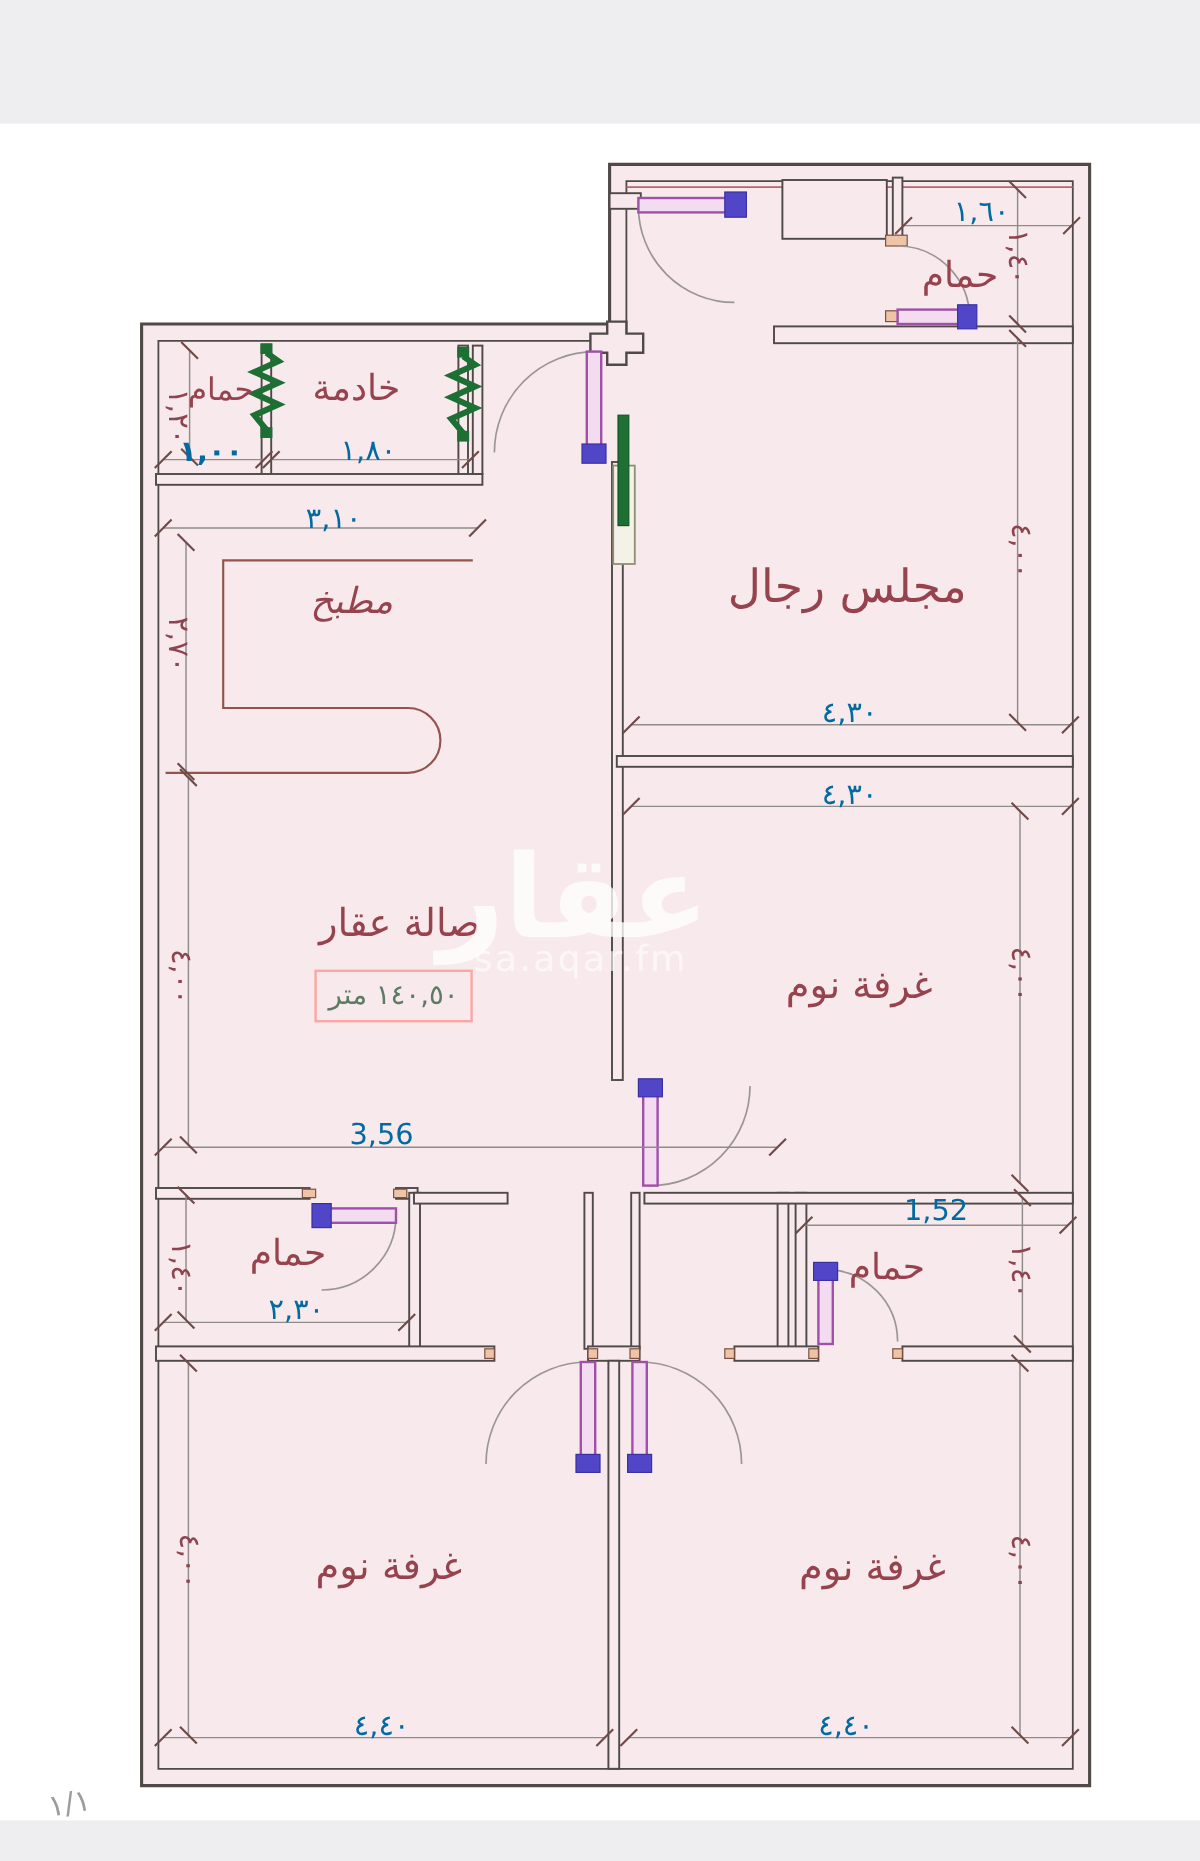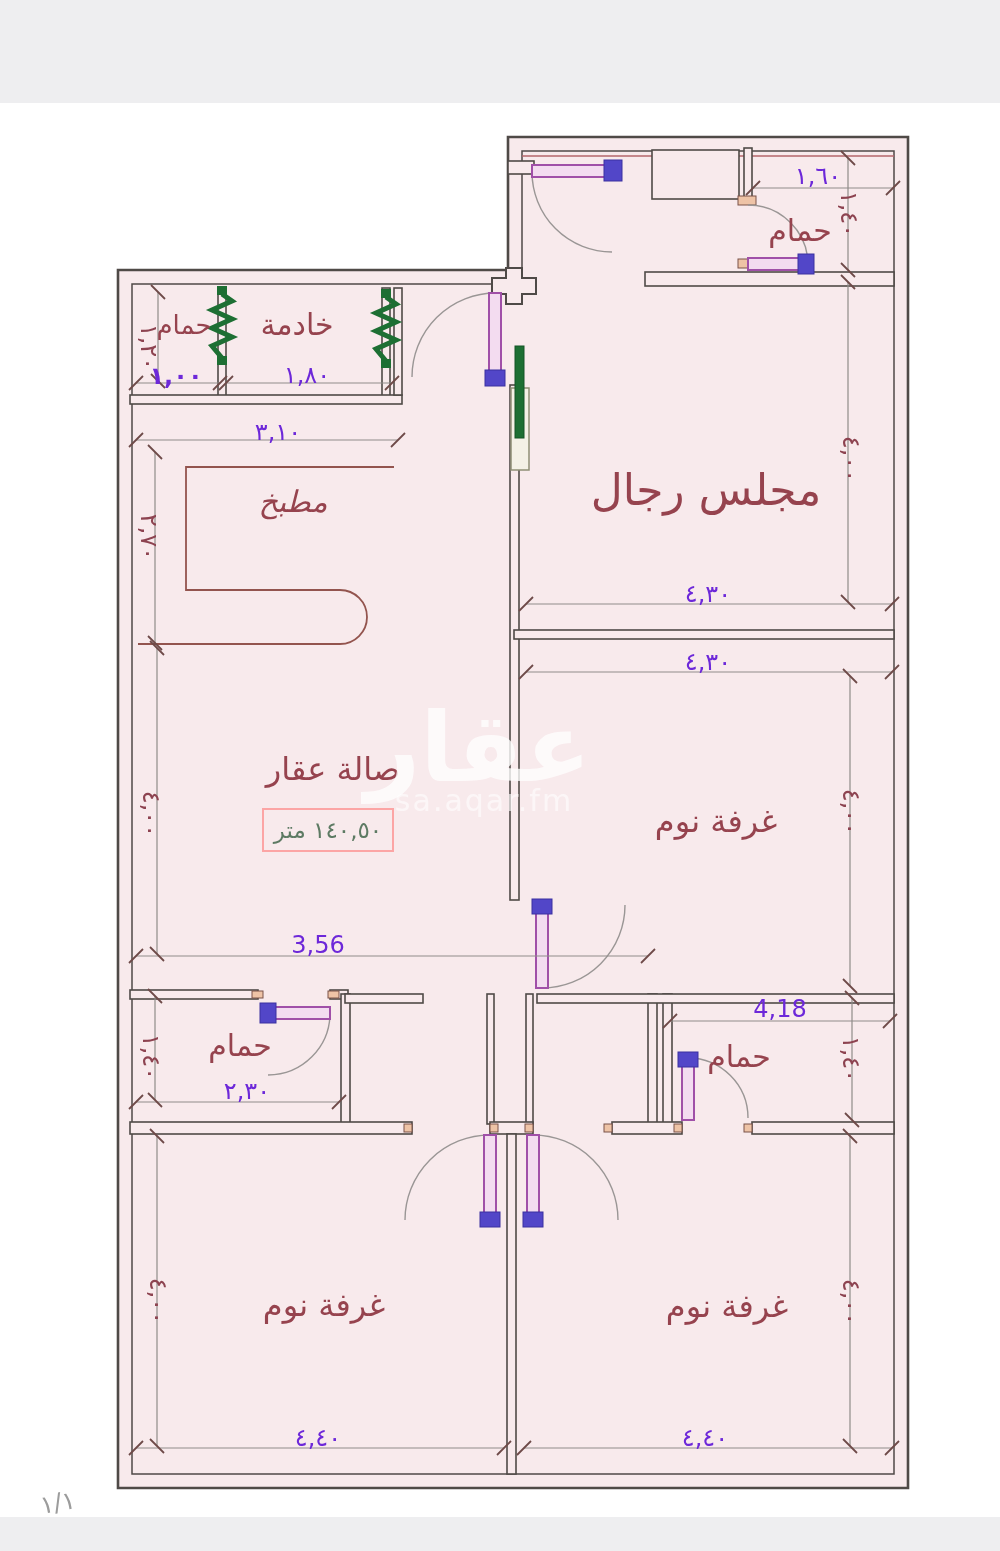--- a/index.html
+++ b/index.html
@@ -1,21 +1,21 @@
 <!DOCTYPE html>
 <html><head>
 <meta charset="utf-8">
 <style>
   html,body{margin:0;padding:0;background:#ffffff;font-family:"DejaVu Sans",sans-serif;}
   #stage{position:relative;width:1000px;height:1551px;background:#ffffff;overflow:hidden;}
   .strip{position:absolute;left:0;width:1000px;background:#eeeef0;}
   #plan-svg{position:absolute;left:0;top:0;z-index:1;}
   .lbl{position:absolute;z-index:2;transform:translate(-50%,-50%);color:#96434e;
        font-size:30px;white-space:nowrap;direction:rtl;letter-spacing:.5px;}
-  .dim{position:absolute;z-index:2;transform:translate(-50%,-50%);color:#6d28d9;
+  .dim{position:absolute;z-index:2;transform:translate(-50%,-50%);color:#0369a1;
        font-size:24px;white-space:nowrap;direction:rtl;}
   .vdim{position:absolute;z-index:2;transform:translate(-50%,-50%) rotate(90deg);
        color:#8d4350;font-size:24px;white-space:nowrap;direction:rtl;}
   .area-box{position:absolute;z-index:2;left:262px;top:808px;width:128px;height:40px;
        border:2px solid #fca5a5;display:flex;align-items:center;justify-content:center;}
   .area-box span{color:#5d7a63;font-size:23px;direction:rtl;white-space:nowrap;}
   .wm{position:absolute;z-index:3;transform:translate(-50%,-50%);color:#ffffff;
        white-space:nowrap;pointer-events:none;}
   .wm-logo{left:478px;top:748px;font-size:96px;font-weight:bold;opacity:.78;}
   .wm-site{left:484px;top:800px;font-size:30px;letter-spacing:2px;opacity:.6;}
@@ -205,41 +205,41 @@
         <line x1="850" y1="1136" x2="850" y2="1446" stroke="#8f8b89" stroke-width="1.2"></line>
         <line x1="843" y1="1129" x2="857" y2="1143" stroke="#6e4a48" stroke-width="1.8"></line>
         <line x1="843" y1="1439" x2="857" y2="1453" stroke="#6e4a48" stroke-width="1.8"></line>
       </g>
   </svg>
 
   <div class="lbl" style="left:800px;top:230px;">حمام</div>
   <div class="lbl" style="left:184px;top:325px;font-size:26px;">حمام</div>
   <div class="lbl" style="left:297px;top:324px;">خادمة</div>
   <div class="lbl" style="left:293px;top:501px;font-style:italic;">مطبخ</div>
-  <div class="lbl" style="left:706px;top:489px;font-size:44px;">مجلس رجال</div>
+  <div class="lbl" style="left:706px;top:489px;font-size:38px;">مجلس رجال</div>
   <div class="lbl" style="left:333px;top:769px;font-size:32px;">صالة عقار</div>
   <div class="lbl" style="left:716px;top:821px;font-size:32px;">غرفة نوم</div>
   <div class="lbl" style="left:240px;top:1045px;">حمام</div>
   <div class="lbl" style="left:739px;top:1056px;">حمام</div>
   <div class="lbl" style="left:324px;top:1305px;font-size:32px;">غرفة نوم</div>
   <div class="lbl" style="left:727px;top:1306px;font-size:32px;">غرفة نوم</div>
 
   <div class="area-box">
     <span>١٤٠,٥٠ متر</span>
   </div>
 
   <div class="dim" style="left:818px;top:176px;">١,٦٠</div>
   <div class="dim" style="left:176px;top:376px;font-weight:bold;">١,٠٠</div>
   <div class="dim" style="left:307px;top:375px;">١,٨٠</div>
   <div class="dim" style="left:278px;top:432px;">٣,١٠</div>
   <div class="dim" style="left:708px;top:594px;">٤,٣٠</div>
   <div class="dim" style="left:708px;top:662px;">٤,٣٠</div>
   <div class="dim" style="left:318px;top:945px;">3,56</div>
   <div class="dim" style="left:247px;top:1091px;">٢,٣٠</div>
-  <div class="dim" style="left:780px;top:1009px;">4,18</div>
+  <div class="dim" style="left:780px;top:1009px;">1,52</div>
   <div class="dim" style="left:318px;top:1438px;">٤,٤٠</div>
   <div class="dim" style="left:705px;top:1438px;">٤,٤٠</div>
 
   <div class="vdim" style="left:849px;top:214px;">١,٤٠</div>
   <div class="vdim" style="left:149px;top:347px;">١,٢٠</div>
   <div class="vdim" style="left:149px;top:537px;">٢,٧٠</div>
   <div class="vdim" style="left:851px;top:459px;">٤,٠٠</div>
   <div class="vdim" style="left:151px;top:814px;">٤,٠٠</div>
   <div class="vdim" style="left:851px;top:812px;">٤,٠٠</div>
   <div class="vdim" style="left:151px;top:1057px;">١,٤٠</div>

